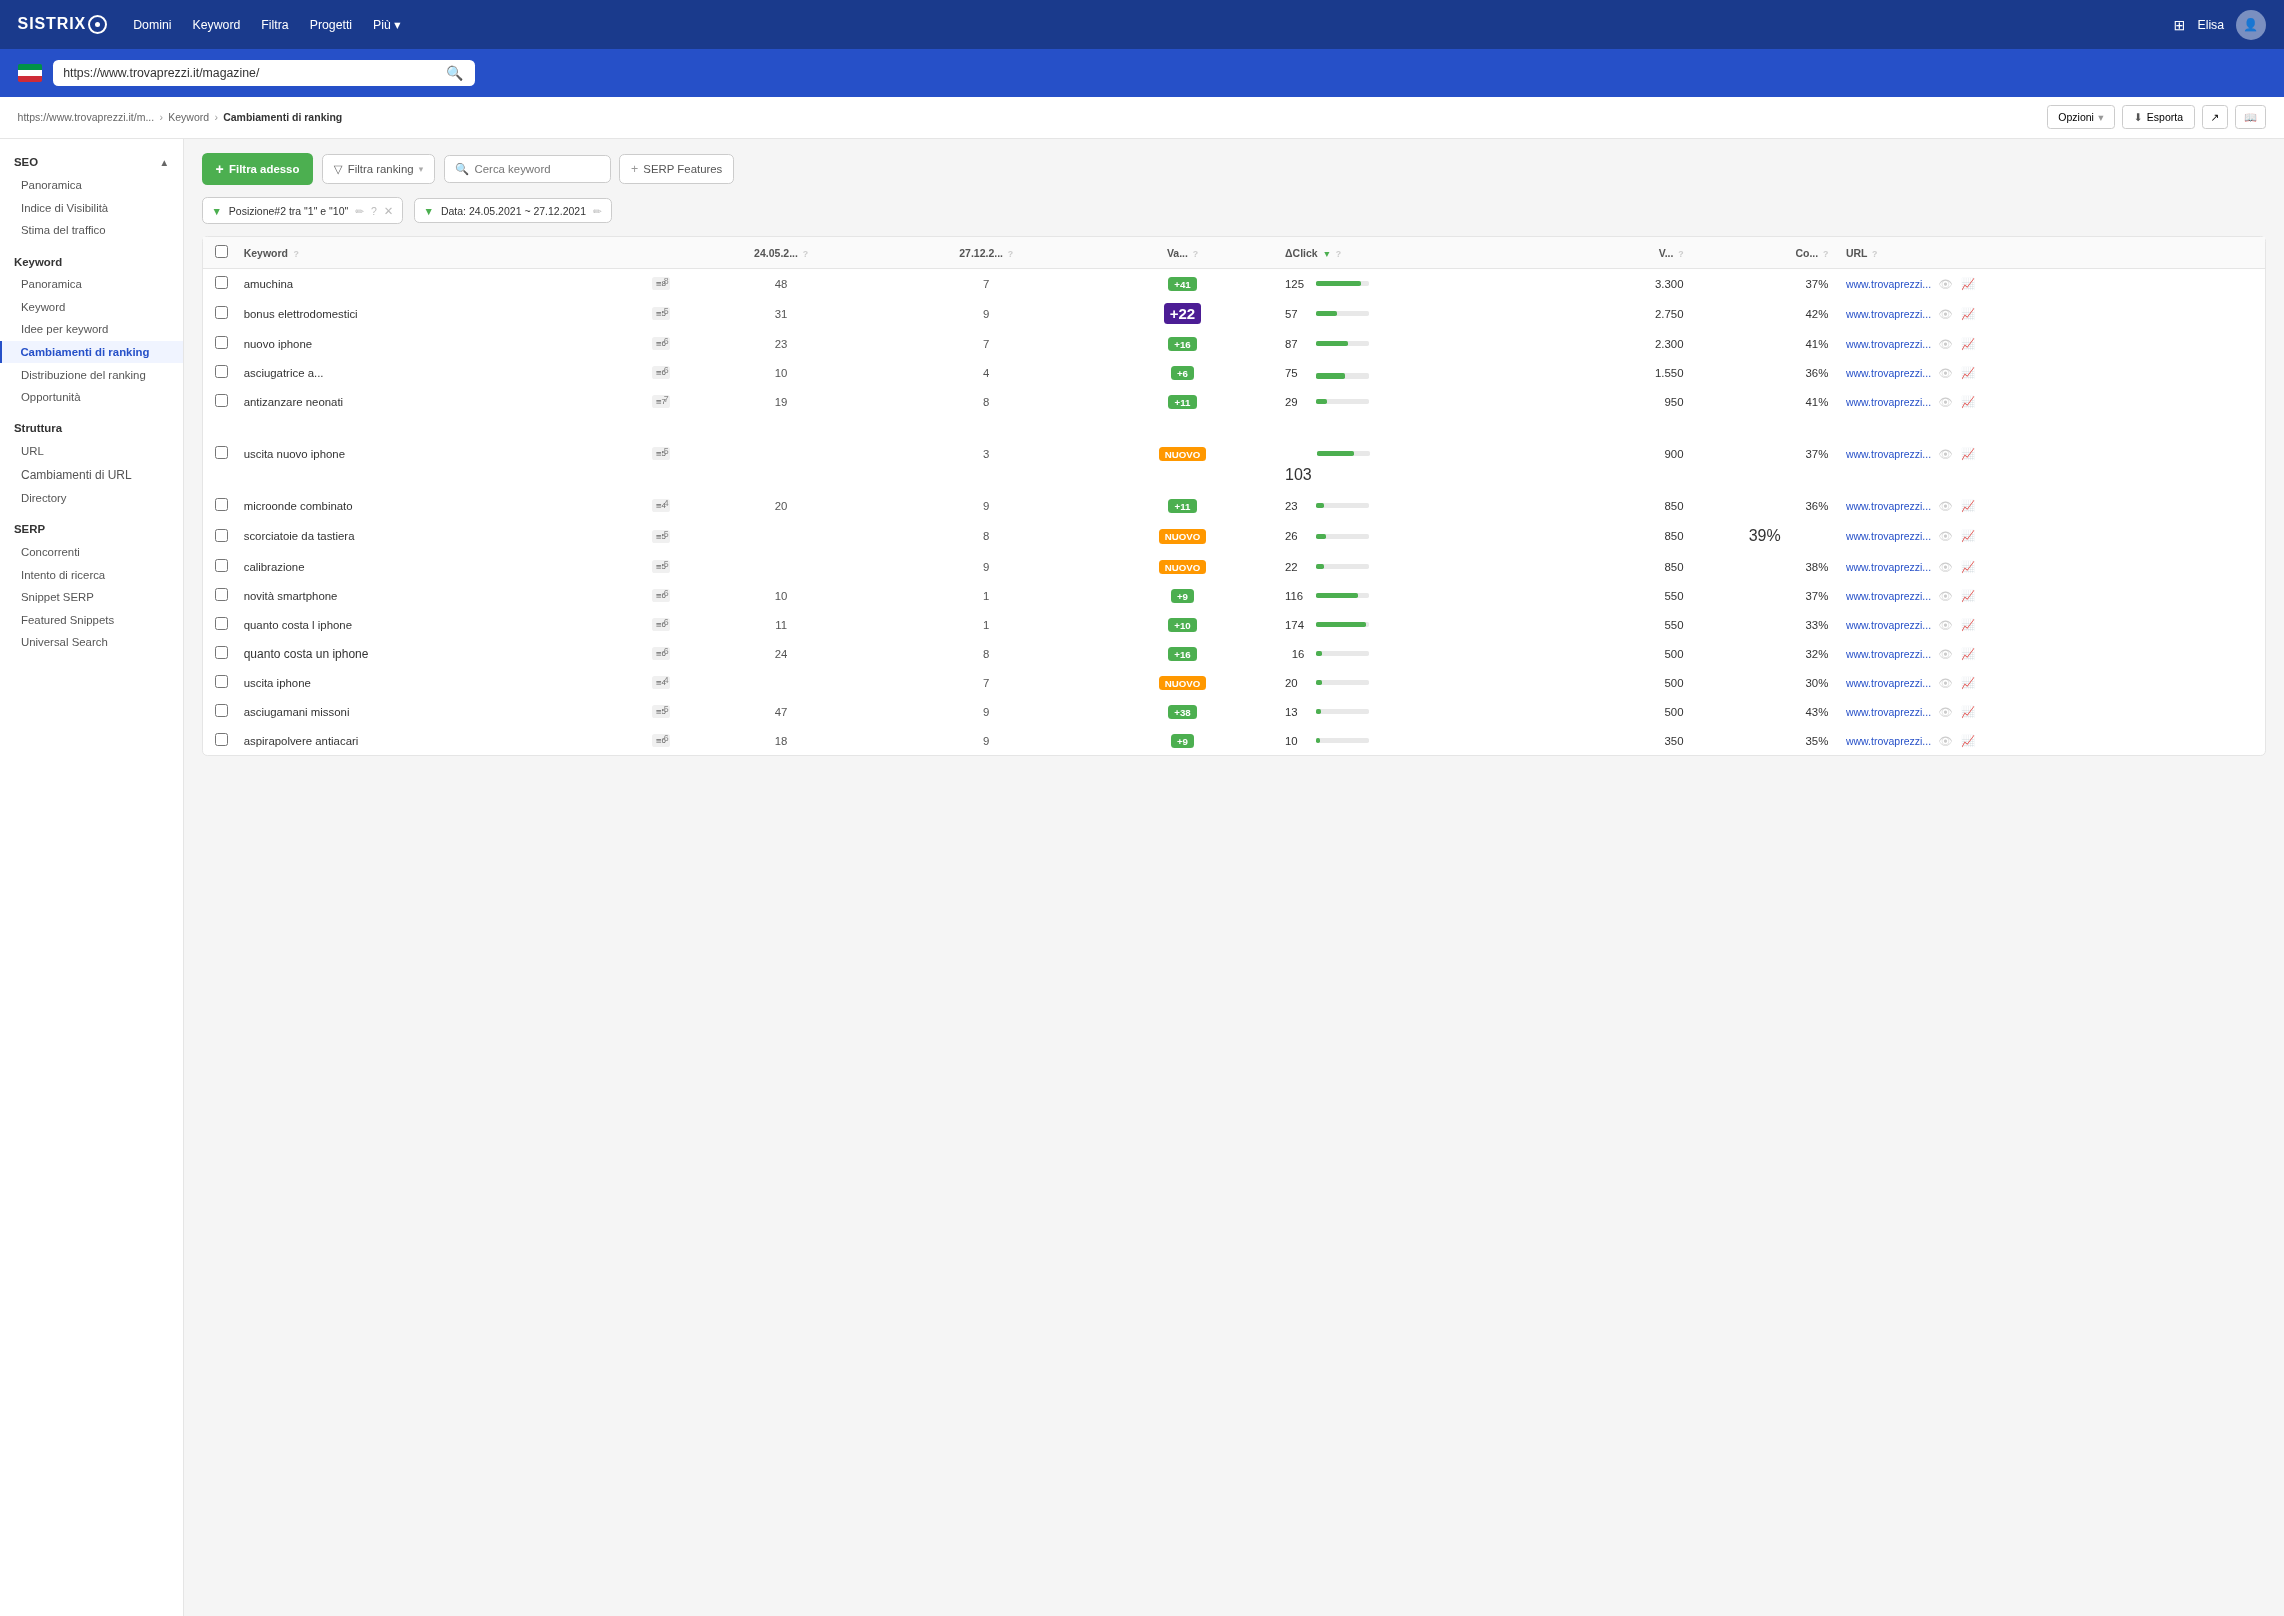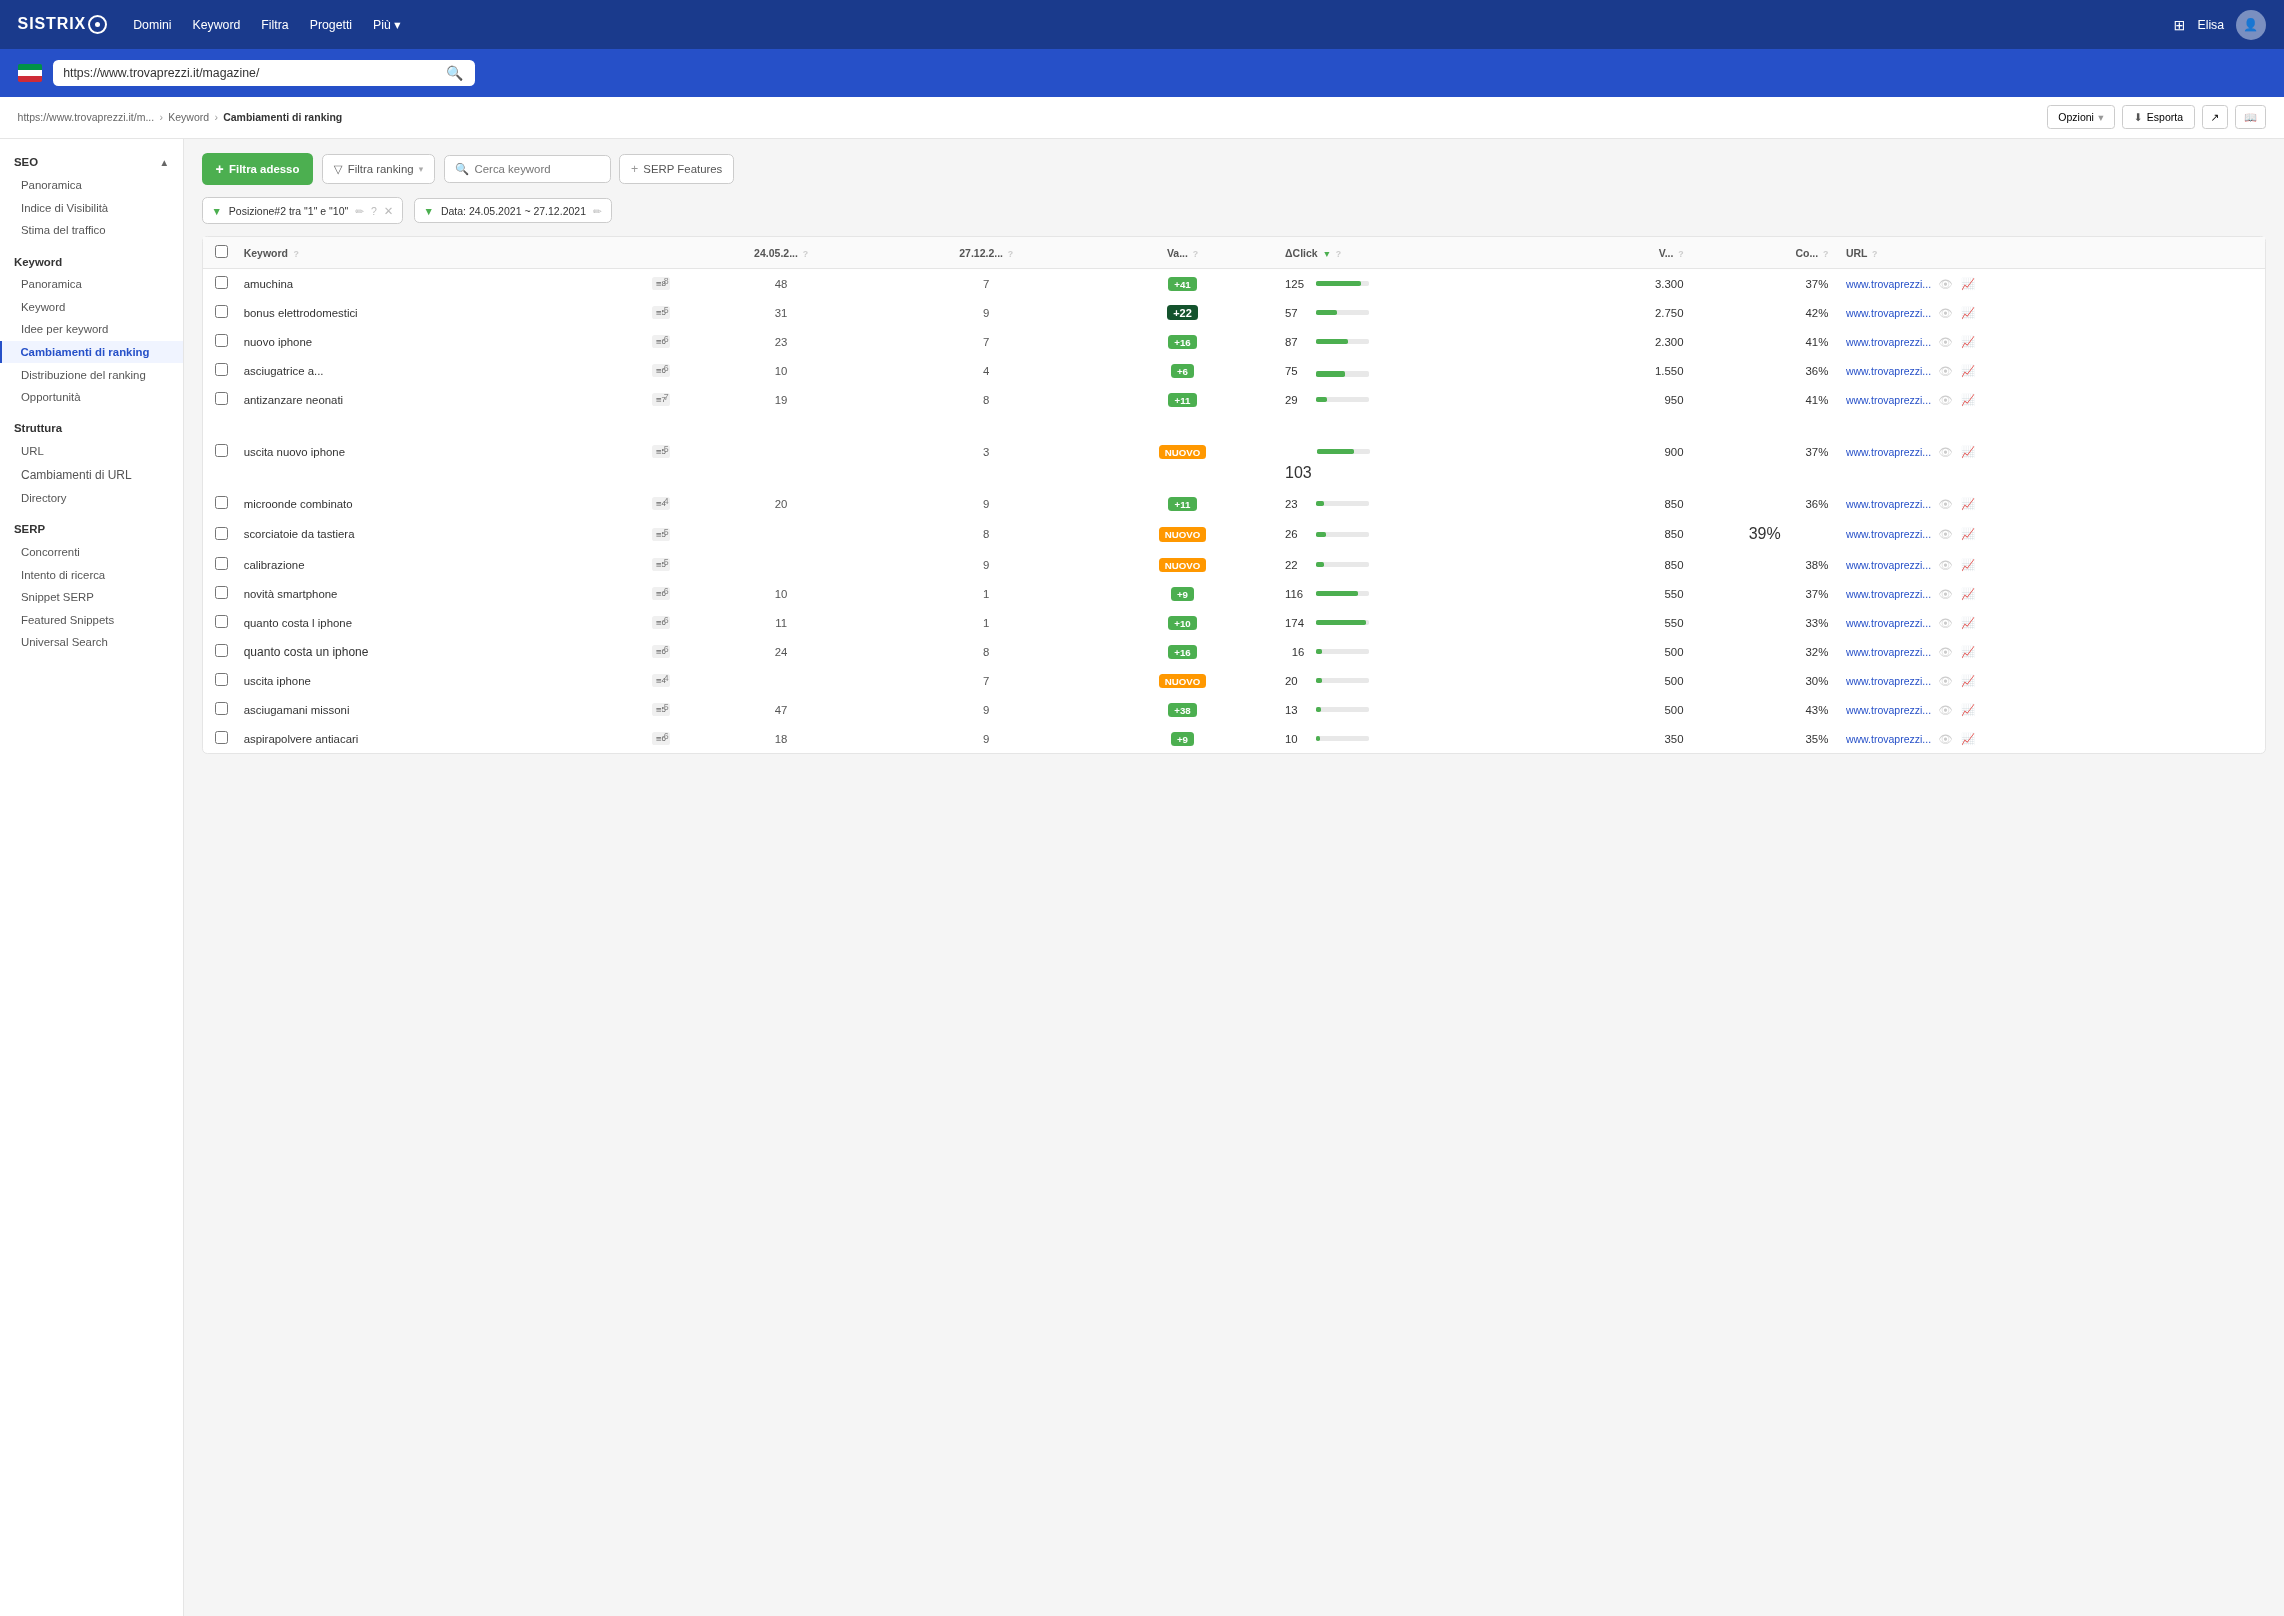--- a/index.html
+++ b/index.html
@@ -233,21 +233,21 @@
     </td>
     <td style="padding:7px 8.8px;font-size:11.4px;color:#333;">bonus elettrodomestici</td>
     <td style="padding:7px 5.3px;text-align:center;">
       <span style="display:inline-flex;align-items:center;justify-content:center;background:#f0f0f0;border-radius:2.6px;padding:0.9px 4.4px;font-size:9.7px;color:#666;position:relative;">
         <span style="font-size:8.8px;color:#888;position:absolute;top:0;right:1.8px;line-height:1;">5</span>
         ≡<sub style="font-size:8px;">5</sub>
       </span>
     </td>
     <td style="padding:7px 8.8px;text-align:center;font-size:11.4px;color:#555;">31</td>
     <td style="padding:7px 8.8px;text-align:center;font-size:11.4px;color:#555;">9</td>
-    <td style="padding:7px 8.8px;text-align:center;"><span style="background:#14532d;color:white;border-radius:3.5px;padding:1.8px 6.1px;font-size:11px;font-weight:700;">+22</span></td>
+    <td style="padding:7px 8.8px;text-align:center;"><span style="background:#4c1d95;color:white;border-radius:3.5px;padding:1.8px 6.1px;font-size:15px;font-weight:700;">+22</span></td>
     <td style="padding:7px 8.8px;">
       <div style="display:flex;align-items:center;gap:5.3px;">
         <span style="font-size:11.4px;color:#333;min-width:26px;">57</span>
         <div style="background:#e8e8e8;border-radius:1.8px;height:5.3px;flex:1;max-width:53px;">
           <div style="background:#4caf50;border-radius:1.8px;height:5.3px;width:21px;"></div>
         </div>
       </div>
     </td>
     <td style="padding:7px 8.8px;text-align:right;font-size:11.4px;color:#333;">2.750</td>
     <td style="padding:7px 8.8px;text-align:right;font-size:11.4px;color:#333;">42%</td>

